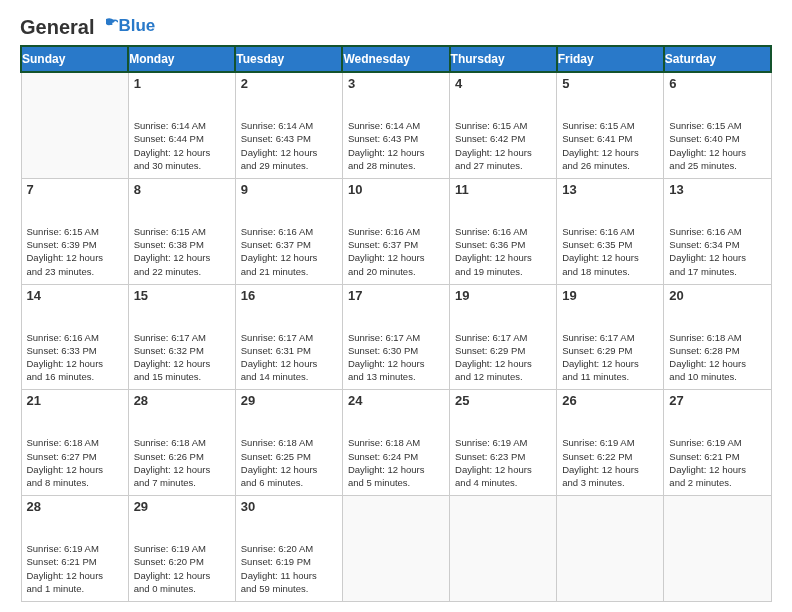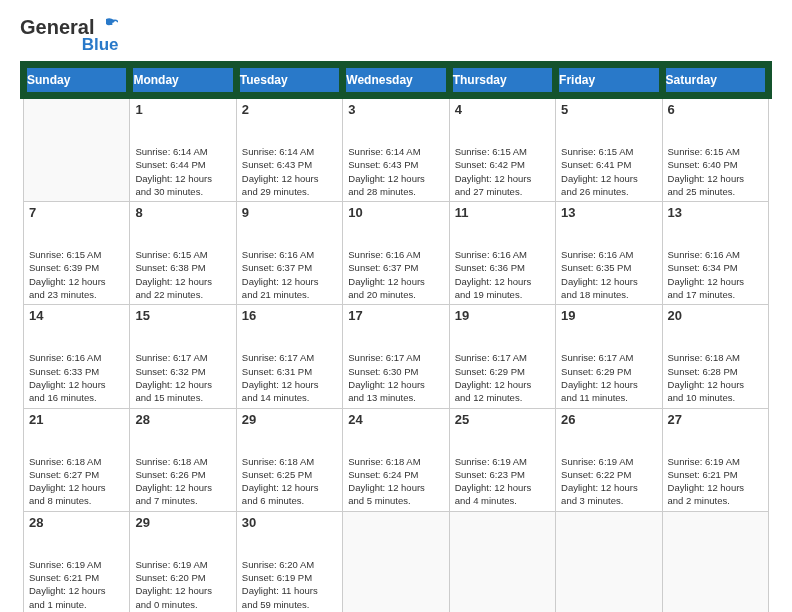--- a/index.html
+++ b/index.html
@@ -18,22 +18,21 @@
       flex-direction: column;
     }
     .header {
       display: flex;
       align-items: flex-start;
       justify-content: space-between;
       margin-bottom: 6px;
     }
     .logo {
       display: flex;
-      flex-direction: column;
-      align-items: flex-end;
+      align-items: center;
     }
     .logo-line {
       display: flex;
       align-items: center;
     }
     .title-block {
       text-align: right;
     }
     .month-title {
       font-size: 32px;
@@ -50,21 +49,21 @@
       border-collapse: collapse;
       flex: 1;
     }
     .calendar th {
       background: #2979c9;
       color: #fff;
       font-size: 12px;
       font-weight: bold;
       padding: 5px 0;
       text-align: left;
-      border: 7px solid #14532d;
+      border: 2px solid #14532d;
     }
     .calendar td {
       border: 1px solid #ccc;
       vertical-align: top;
       padding: 3px 5px;
       width: calc(100% / 7);
       height: 82px;
       font-size: 10px;
       color: #333;
       background: #fff;

